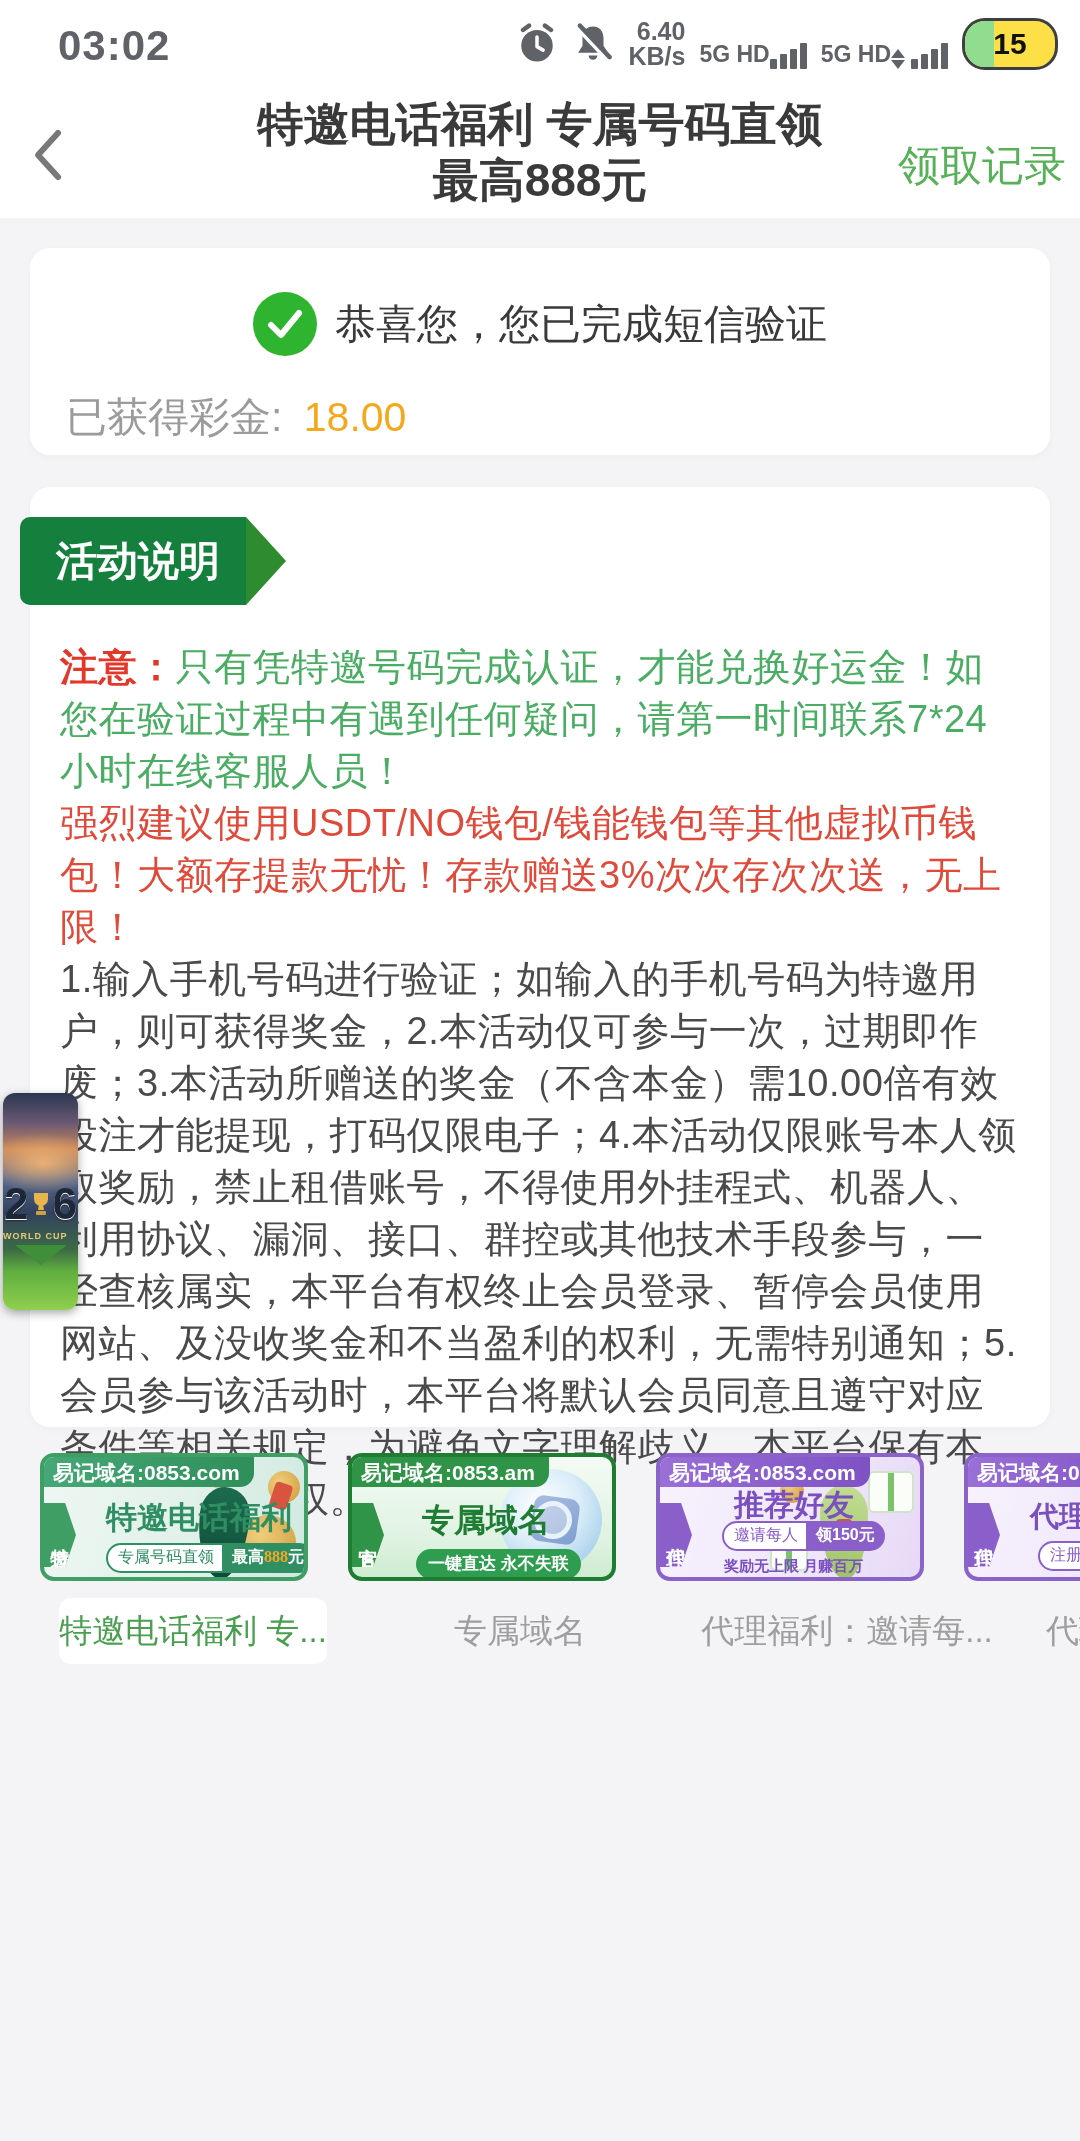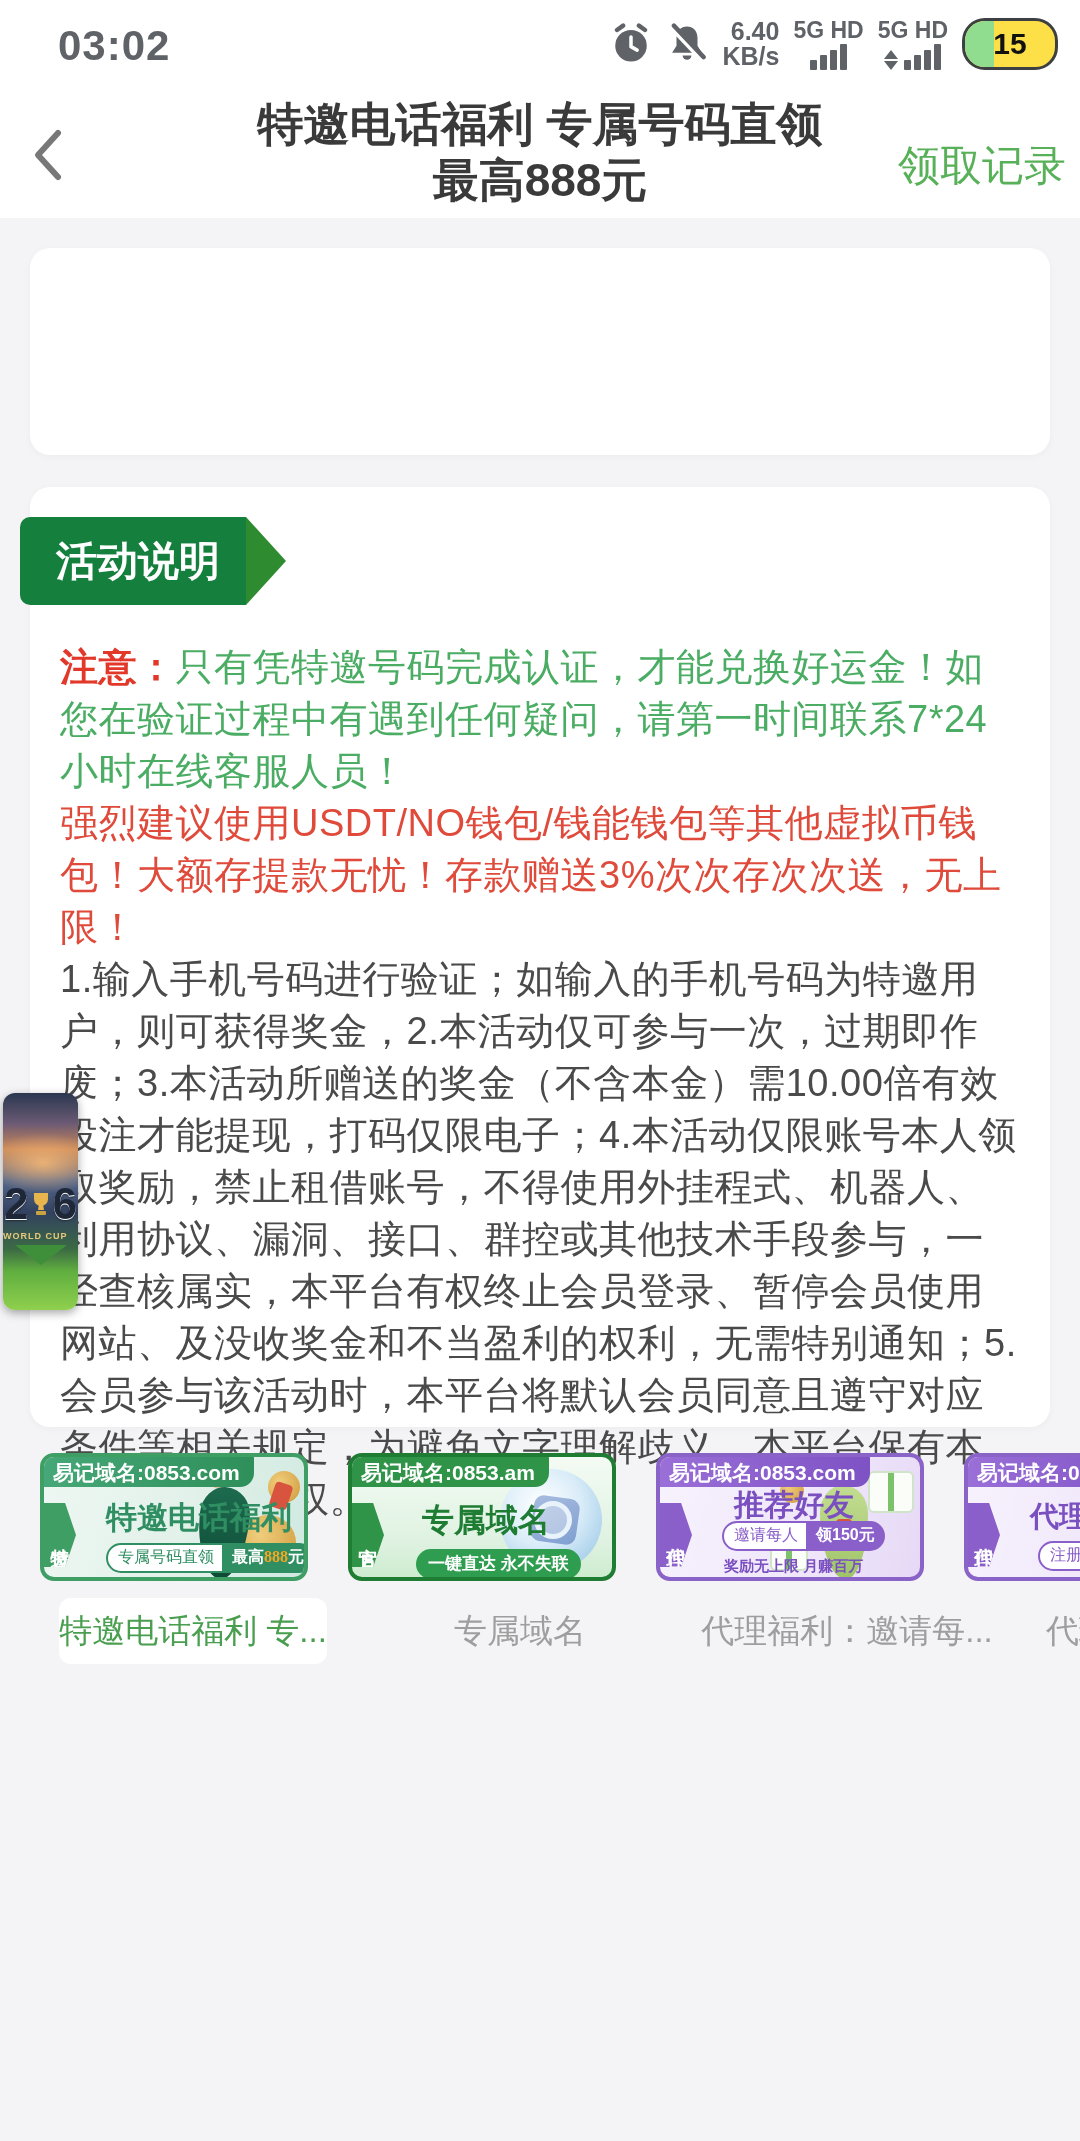--- a/index.html
+++ b/index.html
@@ -8,21 +8,21 @@
     background:#f4f4f6;overflow:hidden;
     font-family:"Liberation Sans","DejaVu Sans",sans-serif;
     -webkit-font-smoothing:antialiased;
   }
   
   .statusbar{position:absolute;top:0;left:0;width:1080px;height:90px;background:#fff;}
   .time{position:absolute;left:58px;top:22px;font-size:42px;color:#5f6368;font-weight:600;letter-spacing:1px;}
   .sb-right{position:absolute;right:22px;top:18px;display:flex;align-items:center;gap:14px;color:#5f6368;}
   .sb-icon{width:42px;height:42px;display:block;}
   .speed{display:flex;flex-direction:column;align-items:flex-end;line-height:25px;font-size:25px;font-weight:600;color:#5f6368;}
-  .net{display:flex;flex-direction:column;align-items:center;line-height:22px;}
+  .net{display:flex;flex-direction:row;align-items:center;line-height:22px;margin-top:20px;}
   .net-label{font-size:23px;font-weight:700;color:#5f6368;}
   .bars{display:flex;align-items:flex-end;gap:3px;height:26px;margin-top:3px;}
   .bars i{display:block;width:7px;background:#5f6368;border-radius:1px;}
   .arrows{display:flex;flex-direction:column;justify-content:flex-end;margin-right:3px;height:26px;}
   .arr-up{width:0;height:0;border-left:7px solid transparent;border-right:7px solid transparent;border-bottom:9px solid #5f6368;margin-bottom:2px;}
   .arr-dn{width:0;height:0;border-left:7px solid transparent;border-right:7px solid transparent;border-top:9px solid #5f6368;}
   .battery{position:relative;width:90px;height:46px;border:3px solid #3c4043;border-radius:23px;overflow:hidden;background:#fde047;}
   .battery-fill{position:absolute;left:0;top:0;bottom:0;width:32%;background:#90dd90;}
   .battery-num{position:absolute;inset:0;display:flex;align-items:center;justify-content:center;font-size:30px;font-weight:700;color:#111;}
   
@@ -173,20 +173,32 @@
       </svg>
     </div>
     <div class="title">
       <div>特邀电话福利 专属号码直领</div>
       <div>最高888元</div>
     </div>
     <div class="records">领取记录</div>
   </div>
 
   <div class="card card1">
+    <div class="success-row">
+      <div class="check-circle">
+        <svg width="36" height="30" viewBox="0 0 36 30">
+          <polyline points="4,16 14,26 32,4" fill="none" stroke="#fff" stroke-width="6" stroke-linecap="round" stroke-linejoin="round"></polyline>
+        </svg>
+      </div>
+      <div class="success-text">恭喜您，您已完成短信验证</div>
+    </div>
+    <div class="bonus-row">
+      <span class="bonus-label">已获得彩金:</span>
+      <span class="bonus-value">18.00</span>
+    </div>
   </div>
 
   <div class="card card2">
     <div class="ribbon">活动说明</div>
     <p class="rules first"><span class="notice-label">注意：</span><span class="notice-text">只有凭特邀号码完成认证，才能兑换好运金！如您在验证过程中有遇到任何疑问，请第一时间联系7*24小时在线客服人员！</span></p>
     <p class="rules"><span class="wallet-text">强烈建议使用USDT/NO钱包/钱能钱包等其他虚拟币钱包！大额存提款无忧！存款赠送3%次次存次次送，无上限！</span></p>
     <p class="rules"><span class="rules-text">1.输入手机号码进行验证；如输入的手机号码为特邀用户，则可获得奖金，2.本活动仅可参与一次，过期即作废；3.本活动所赠送的奖金（不含本金）需10.00倍有效投注才能提现，打码仅限电子；4.本活动仅限账号本人领取奖励，禁止租借账号，不得使用外挂程式、机器人、利用协议、漏洞、接口、群控或其他技术手段参与，一经查核属实，本平台有权终止会员登录、暂停会员使用网站、及没收奖金和不当盈利的权利，无需特别通知；5.会员参与该活动时，本平台将默认会员同意且遵守对应条件等相关规定，为避免文字理解歧义，本平台保有本活动最终解释权。</span></p>
   </div>
 
   <div class="floatw">

